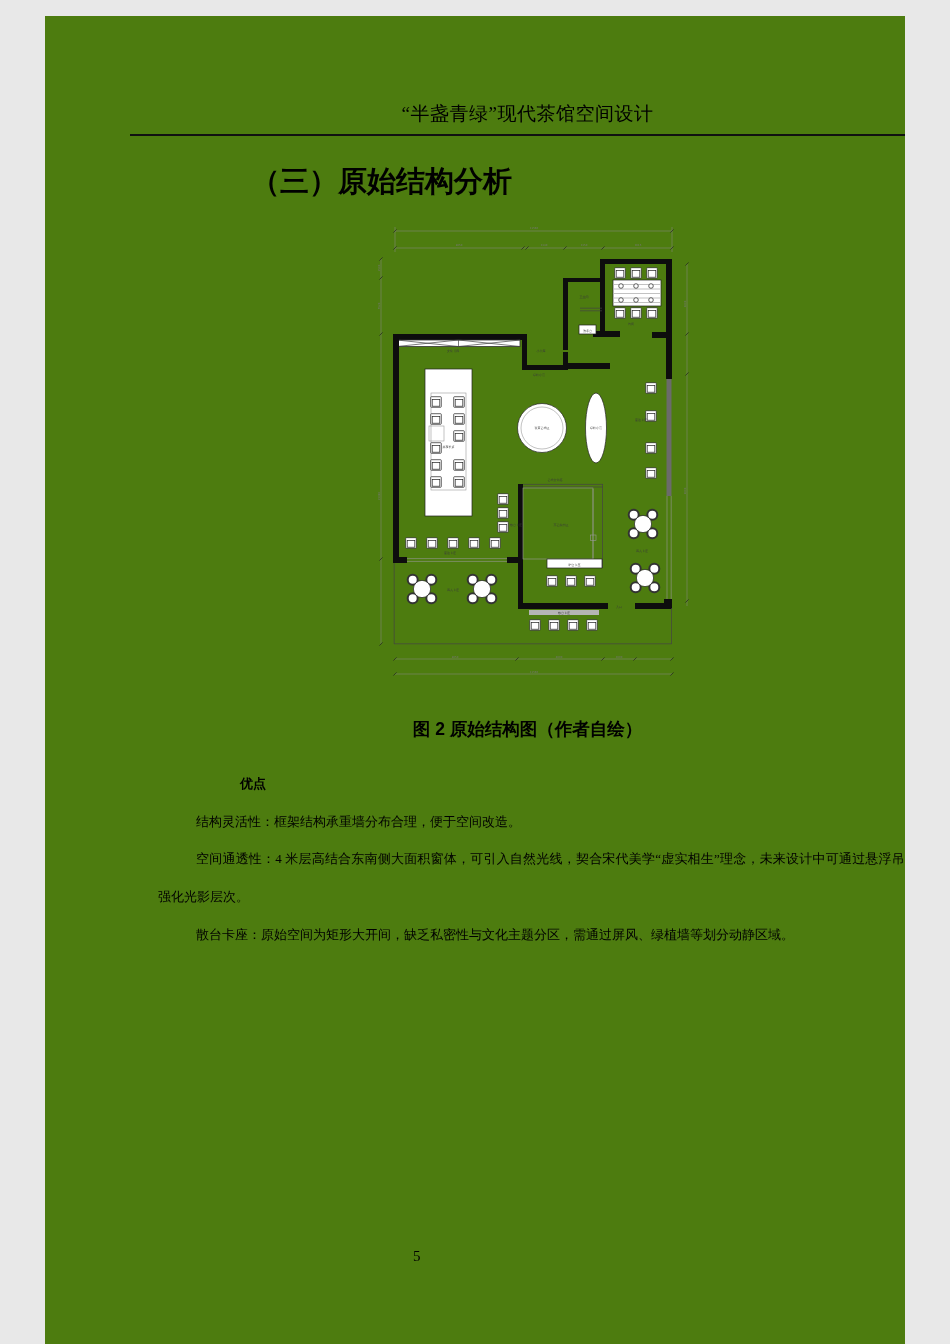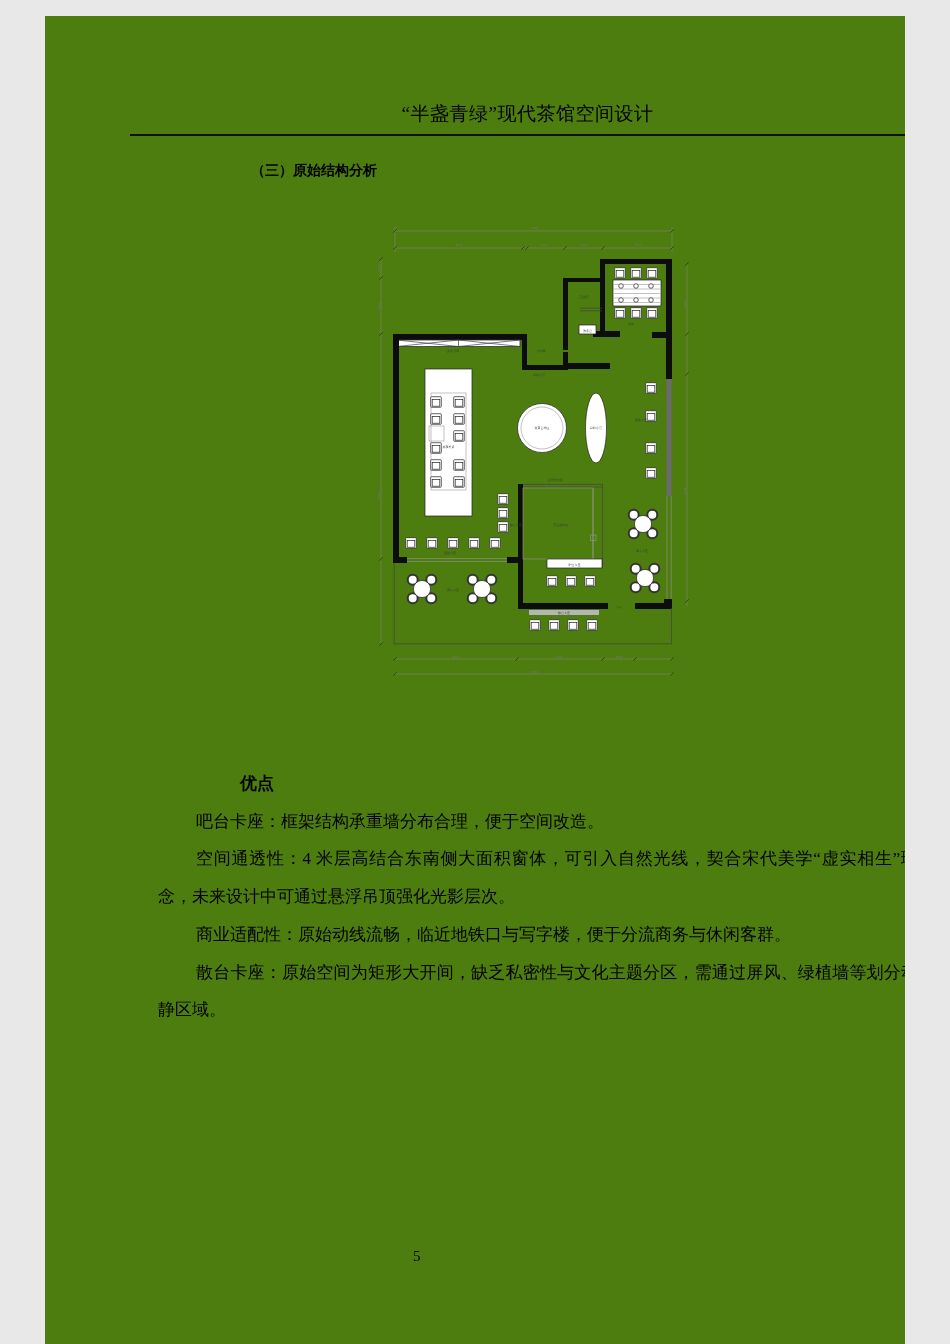--- a/index.html
+++ b/index.html
@@ -3,28 +3,28 @@
 <meta charset="utf-8">
 <style>
   html,body{margin:0;padding:0;background:#e8e8e8;}
   .page{position:relative;width:860px;height:1344px;margin:16px auto;background:#4d7c0f;
         font-family:"Liberation Serif","DejaVu Serif",serif;color:#000;overflow:hidden;}
   
   .hd{position:absolute;left:85px;width:795px;top:85px;text-align:center;
       font-size:19px;letter-spacing:0.5px;padding-bottom:7px;border-bottom:2.5px solid #111;}
   
   .h2{position:absolute;left:206px;top:146px;font-family:"Liberation Sans","DejaVu Sans",sans-serif;
-      font-weight:bold;font-size:14px;}
+      font-weight:bold;font-size:29px;}
   
   .plan{position:absolute;left:318px;top:205px;width:336px;height:465px;}
   
   .cap{position:absolute;left:85px;width:795px;top:701px;text-align:center;
        font-family:"Liberation Sans","DejaVu Sans",sans-serif;font-weight:bold;font-size:17.5px;}
   
-  .content{position:absolute;left:113px;top:749px;width:760px;font-size:17px;
+  .content{position:absolute;left:113px;top:749px;width:760px;font-size:13px;
            line-height:37.7px;text-align:justify;}
   .content p{margin:0;}
   .sub{font-family:"Liberation Sans","DejaVu Sans",sans-serif;font-weight:bold;text-indent:82px;}
   .para{text-indent:38px;}
   .pnum{position:absolute;left:368px;top:1232px;font-size:15px;}
   
   .wall{fill:#0d0d0d;stroke:none;}
   .thin{stroke:#333;stroke-width:0.8;fill:#fff;}
   .ln{stroke:#444;stroke-width:0.7;fill:none;}
   .lt{stroke:#999;stroke-width:0.6;fill:none;}
@@ -265,24 +265,24 @@
       <text class="lb" x="471" y="510" font-size="2.6">散台卡座</text>
       <text class="lb" x="519" y="598.2" font-size="2.4">散台卡座</text>
       <text class="lb" x="405" y="537.5" font-size="2.6">窗边卡座</text>
       <text class="lb" x="596" y="404.5" font-size="2.6">窗边卡座</text>
       <text class="lb" x="408" y="574.5" font-size="2.8">四人卡座</text>
       <text class="lb" x="597" y="535.5" font-size="2.8">四人卡座</text>
       <text class="lb" x="574" y="591.8" font-size="3">入口</text>
     </g>
   </svg>
 
+  <div class="cap">图 2 原始结构图（作者自绘）</div>
 
   <div class="content">
     <p class="sub">优点</p>
-    <p class="para">吧台卡座：框架结构承重墙分布合理，便于空间改造。</p>
+    <p class="para">结构灵活性：框架结构承重墙分布合理，便于空间改造。</p>
     <p class="para">空间通透性：4 米层高结合东南侧大面积窗体，可引入自然光线，契合宋代美学“虚实相生”理念，未来设计中可通过悬浮吊顶强化光影层次。</p>
-    <p class="para">商业适配性：原始动线流畅，临近地铁口与写字楼，便于分流商务与休闲客群。</p>
     <p class="para">散台卡座：原始空间为矩形大开间，缺乏私密性与文化主题分区，需通过屏风、绿植墙等划分动静区域。</p>
   </div>
 
   <div class="pnum">5</div>
 
 </div>
 
 </body></html>

